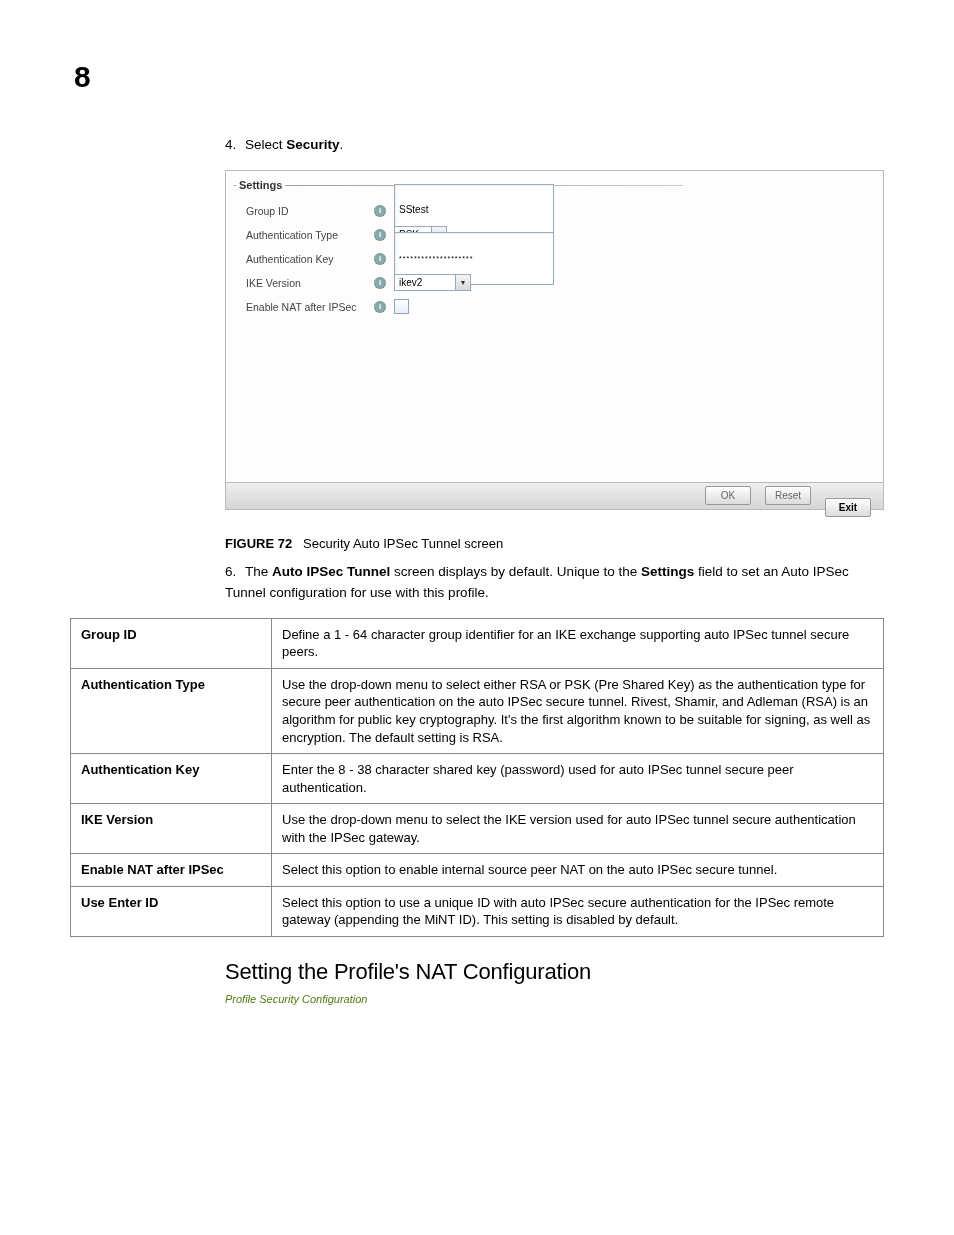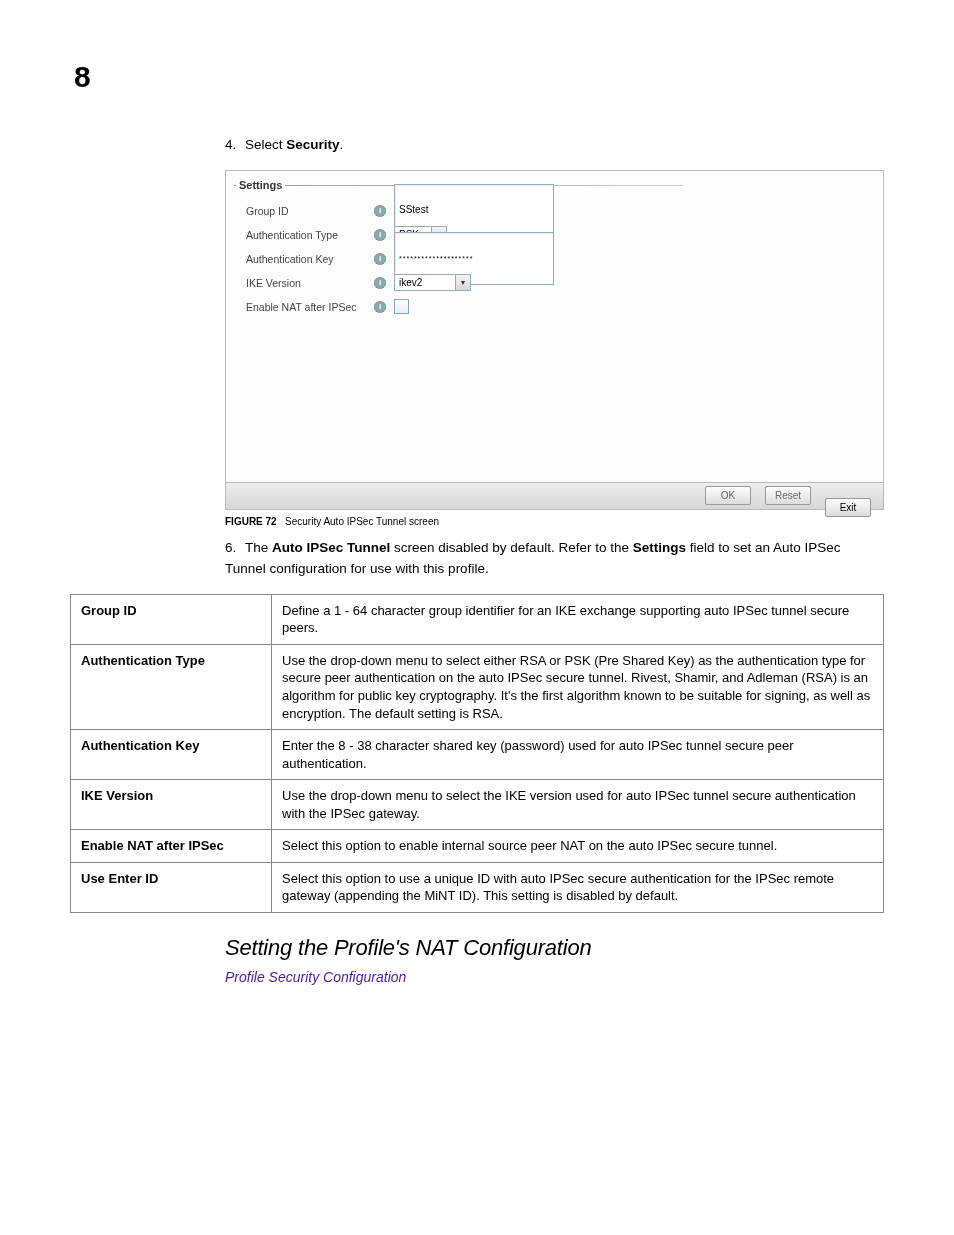--- a/index.html
+++ b/index.html
@@ -90,44 +90,43 @@
     gap: 14px; padding-right: 12px;
   }
   .fig-btn {
     min-width: 44px; height: 17px;
     font-size: 10px;
     border: 1px solid #999; border-radius: 2px;
     background: linear-gradient(#fefefe,#dcdcdc);
     display:flex; align-items:center; justify-content:center;
     color: #666;
   }
-  .fig-btn.bold { font-weight: normal; color:#000;margin-top:24px; }
-  .fig-caption { font-size: 10px; margin-top: 6px; }
+  .fig-btn.bold { font-weight: bold; color:#000;margin-top:24px; }
+  .fig-caption { font-size: 13px; margin-top: 26px; }
   .fig-caption .label { font-weight: bold; }
   table.desc {
     width: 100%; border-collapse: collapse; margin: 14px 0 20px 0;
     font-size: 13px;
   }
   table.desc td {
     border: 1px solid #888;
     padding: 7px 10px;
     vertical-align: top;
     line-height: 1.35;
   }
   table.desc td.key { width: 180px; font-weight: bold; }
   .wide-block { margin-left: 0; }
   h2.section {
     font-family: Arial, sans-serif;
     font-weight: normal;
     font-size: 22px;
     letter-spacing: -0.2px;
     margin: 22px 0 8px 0;
-    font-style: italic;
-  }
-  .link { color: #4c1d95; font-style: italic; font-size: 14px; }
+  }
+  .link { color: #4d7c0f; font-style: italic; font-size: 11px; }
 </style>
 </head>
 <body>
 
 <div class="page">
   <div class="chapter-num">8</div>
 
   <div class="content">
     <ol class="steps">
       <li>
@@ -178,21 +177,21 @@
           <div class="fig-btn bold">Exit</div>
         </div>
       </div>
       <div class="fig-caption">
         <span class="label">FIGURE 72</span>&nbsp;&nbsp;&nbsp;<span>Security Auto IPSec Tunnel screen</span>
       </div>
     </div>
 
     <ol class="steps">
       <li>
-        <span class="step-num">6.</span><span>The </span><span class="bold">Auto IPSec Tunnel</span><span> screen disabled by default. Refer to the </span><span class="bold">Settings</span><span> field to set an Auto IPSec Tunnel configuration for use with this profile.</span>
+        <span class="step-num">6.</span><span>The </span><span class="bold">Auto IPSec Tunnel</span><span> screen displays by default. Unique to the </span><span class="bold">Settings</span><span> field to set an Auto IPSec Tunnel configuration for use with this profile.</span>
       </li>
     </ol>
   </div>
 
   <div class="wide-block">
     <table class="desc">
       <tbody>
           <tr>
             <td class="key">Group ID</td>
             <td>Define a 1 - 64 character group identifier for an IKE exchange supporting auto IPSec tunnel secure peers.</td>

